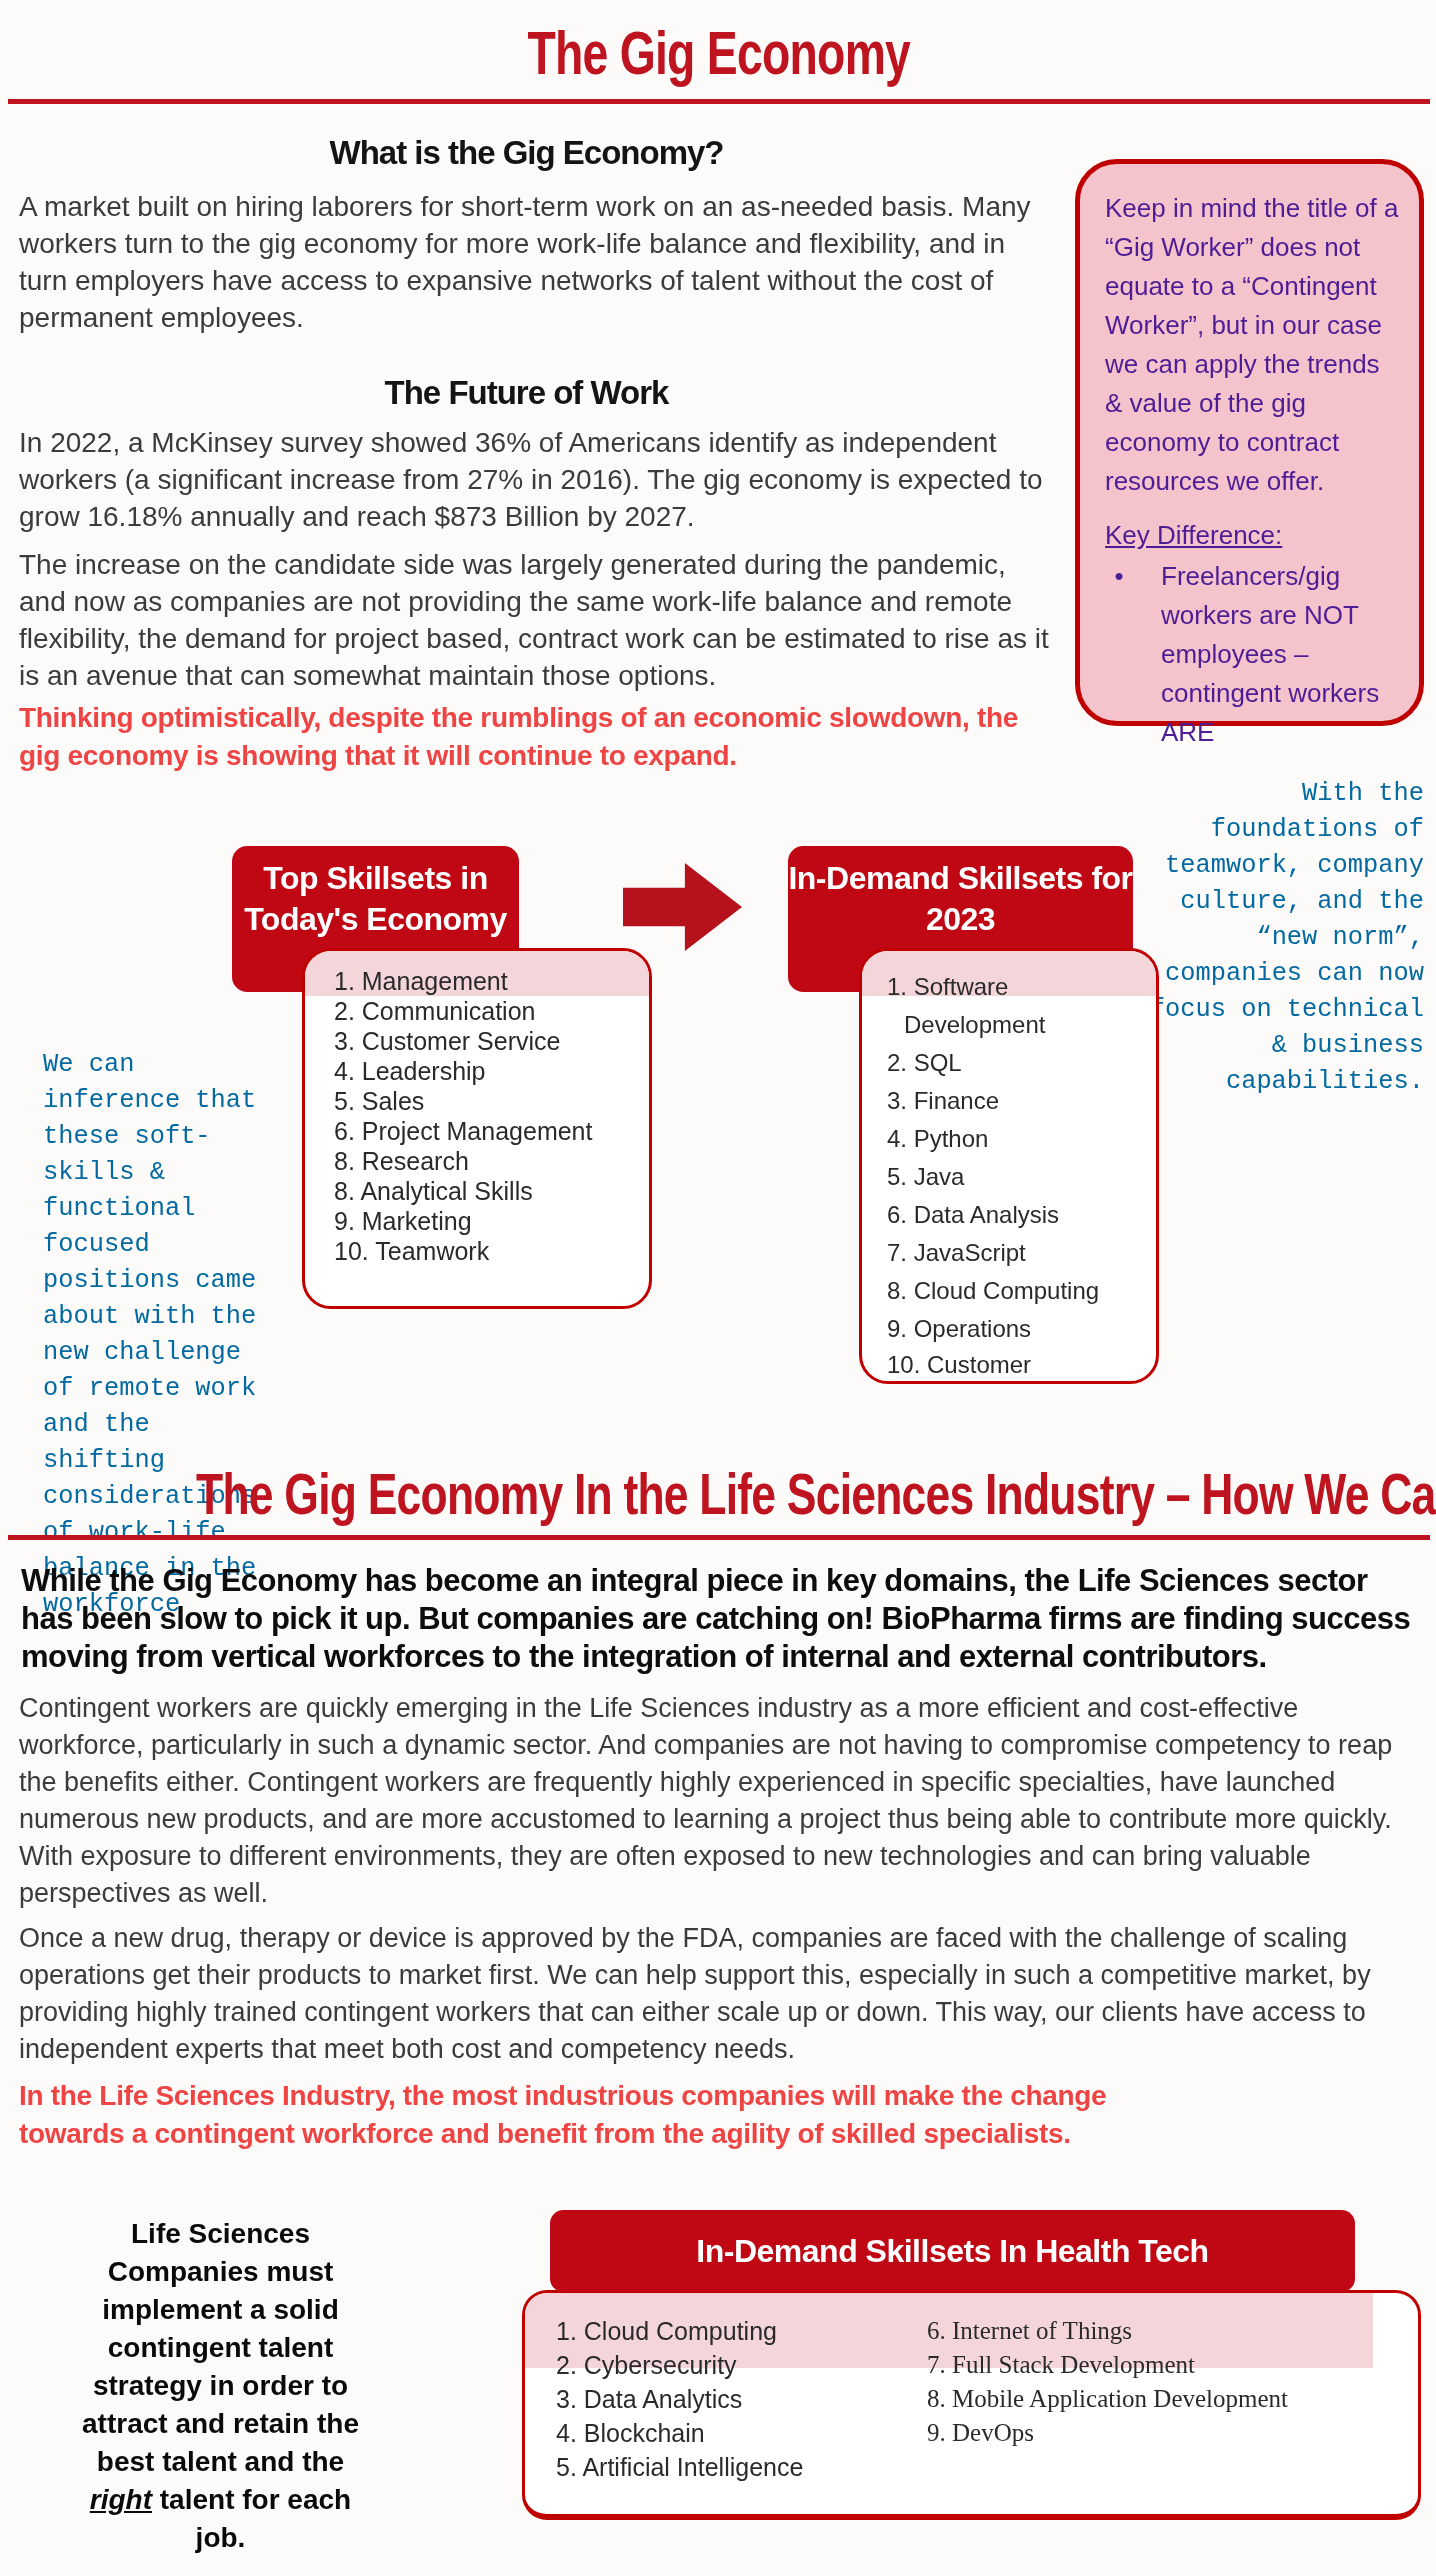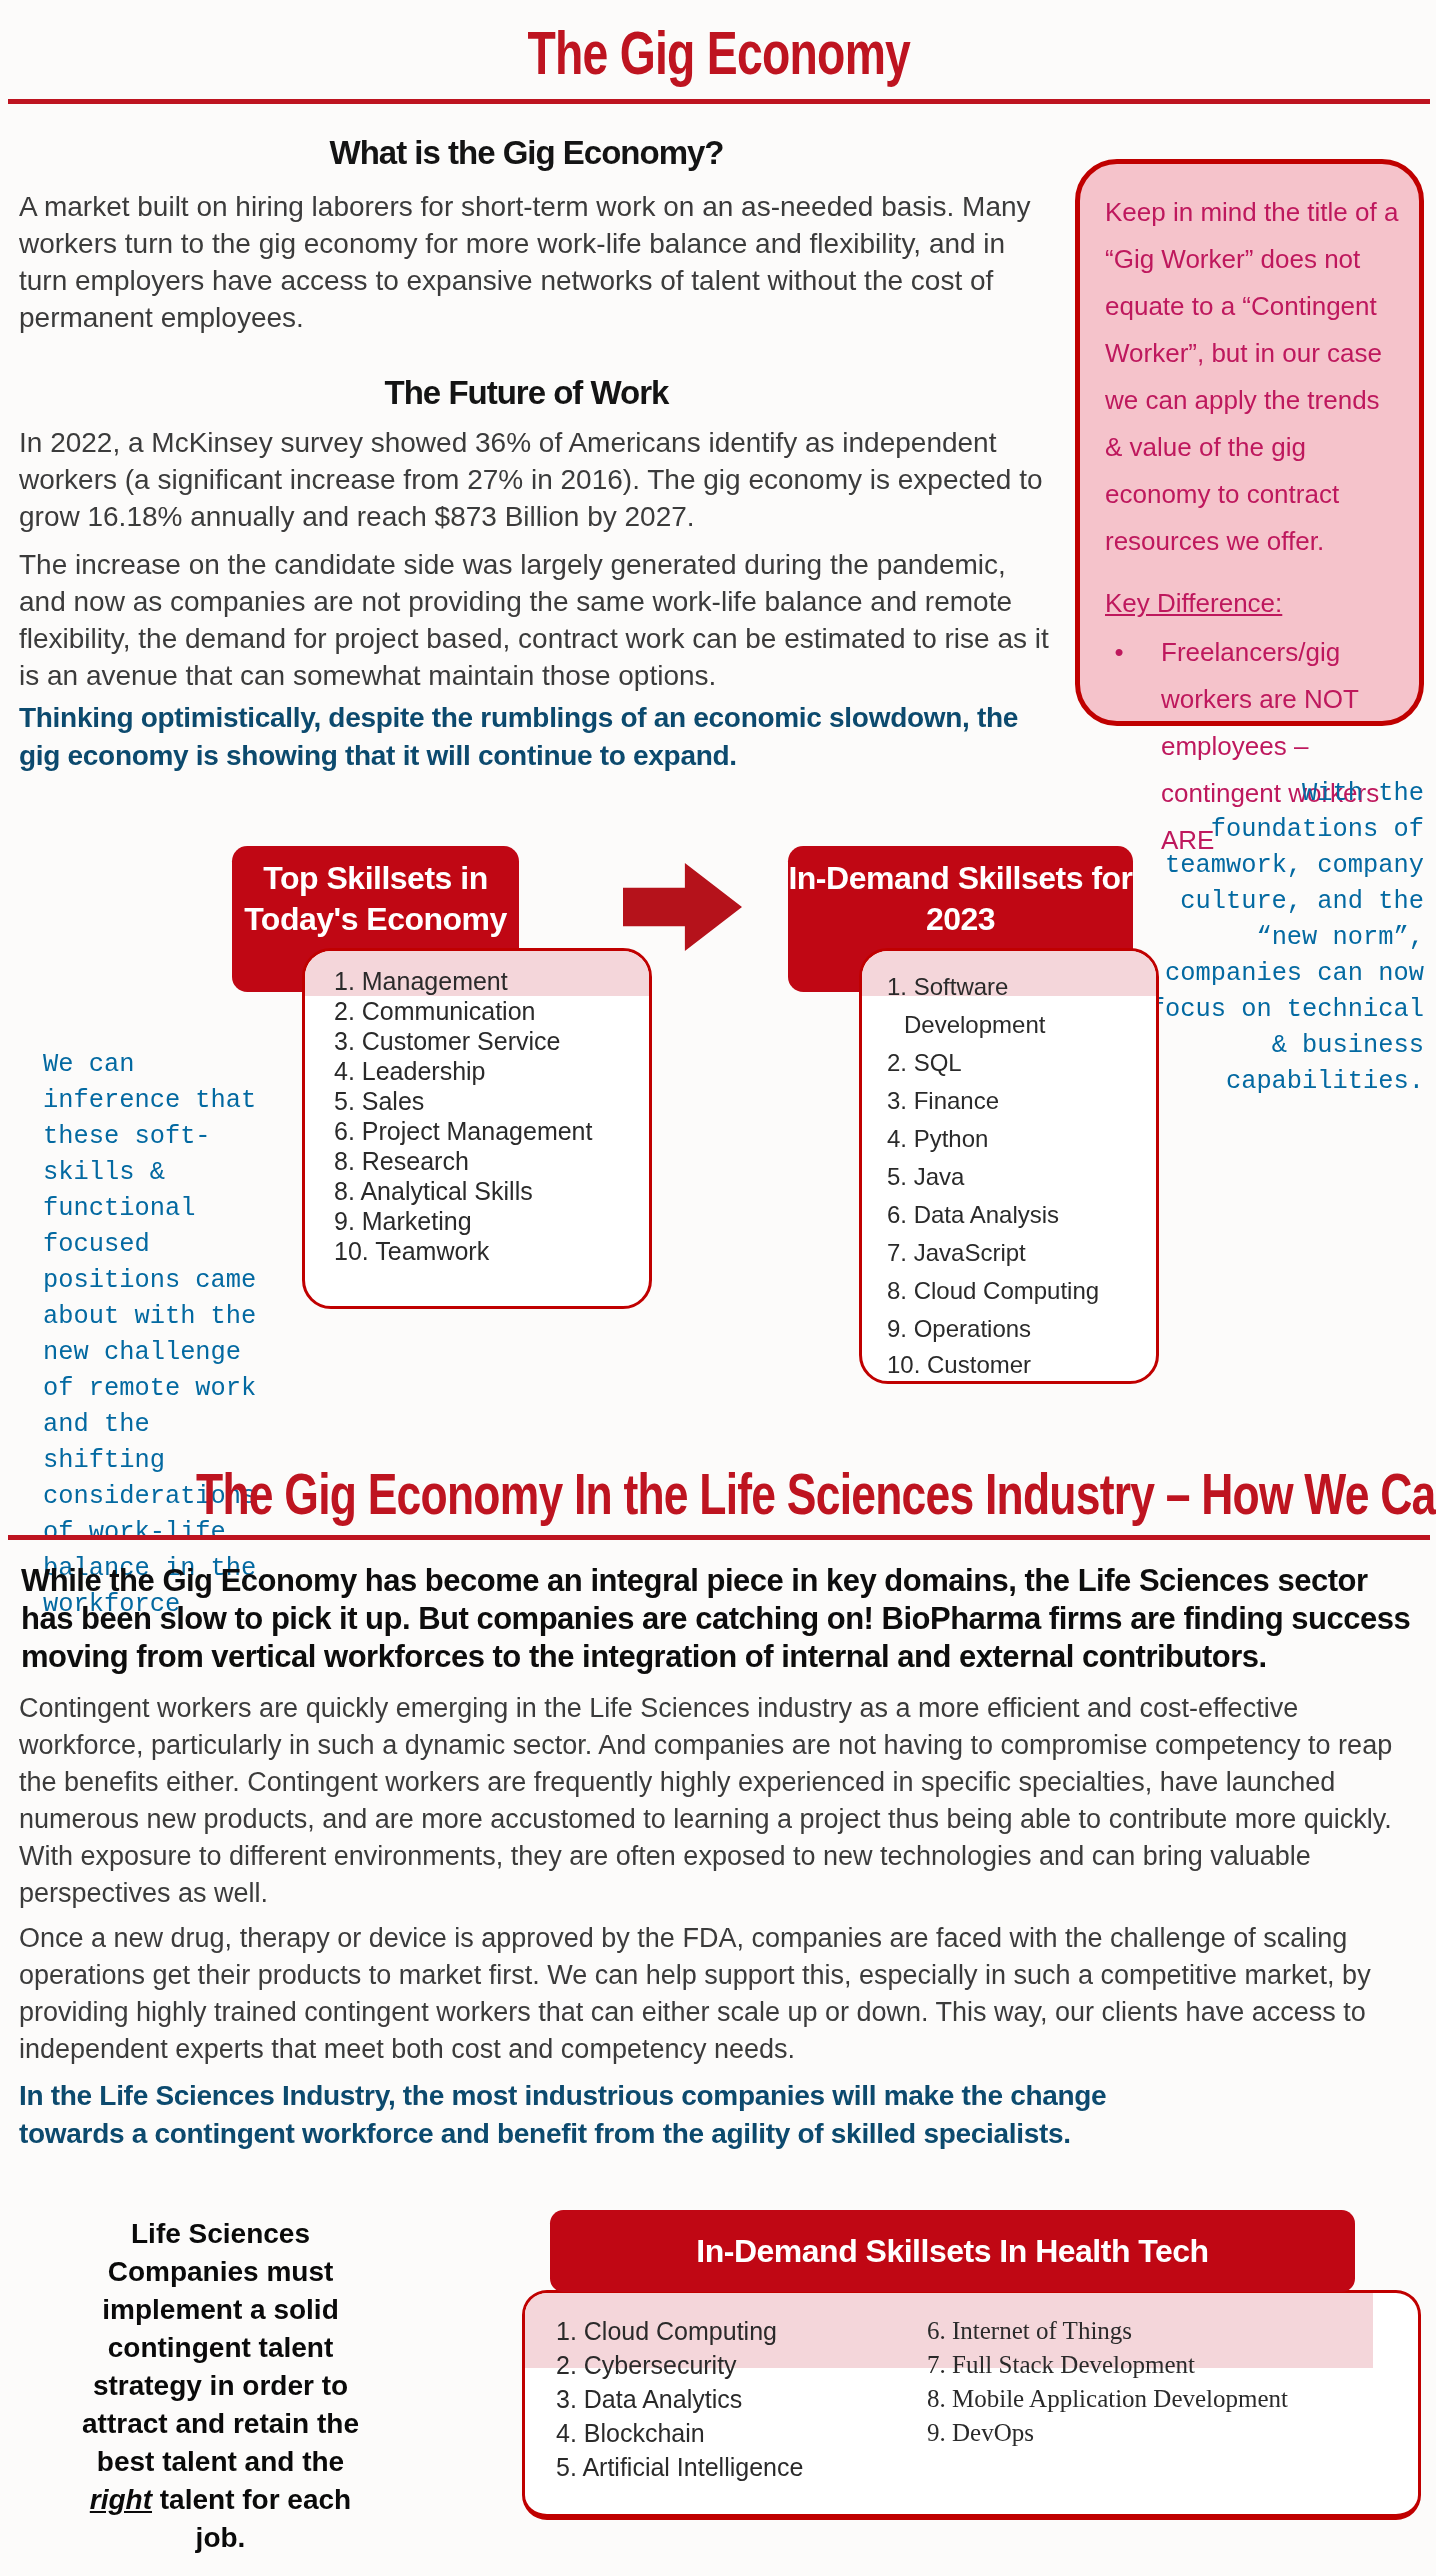--- a/index.html
+++ b/index.html
@@ -16,24 +16,24 @@
   .red-title {
     display:inline-block; white-space:nowrap; font-weight:bold; color:#be1420;
     transform:scaleX(0.76); transform-origin:center; letter-spacing:-1px;
     line-height:1.08;
   }
   .rule { height:4.8px; background:#be1420; }
   .h2 {
     font-weight:bold; color:#141414; letter-spacing:-1px; font-size:33px;
   }
   .para { font-size:28px; line-height:37px; color:#3b3b3b; }
-  .para-bold { font-size:28px; line-height:38px; color:#0c4a6e; font-weight:bold; letter-spacing:-0.3px; }
+  .para-bold { font-size:28px; line-height:38px; color:#ef4444; font-weight:bold; letter-spacing:-0.3px; }
   .callout {
     background:#f5c3cb; border:5.7px solid #c00000; border-radius:42px;
-    padding:25px 19px 0 25px; font-size:26px; line-height:47px; color:#be185d;
+    padding:25px 19px 0 25px; font-size:26px; line-height:39px; color:#4c1d95;
   }
   .callout .kd { text-decoration:underline; display:inline-block; margin-top:15.3px; }
   .callout .bullet-row { display:flex; margin-top:1.9px; }
   .callout .bullet-glyph { width:56px; flex:none; padding-left:9.6px; }
   .note { font-size:25.4px; line-height:36px; color:#0369a1;font-family:Liberation Mono, monospace; }
   .skill-header {
     background:#c00714; border-radius:15.3px; color:#ffffff; font-weight:bold;
     font-size:32px; line-height:41px; text-align:center; letter-spacing:-0.5px;
     padding-top:11.5px; z-index:1;
   }

